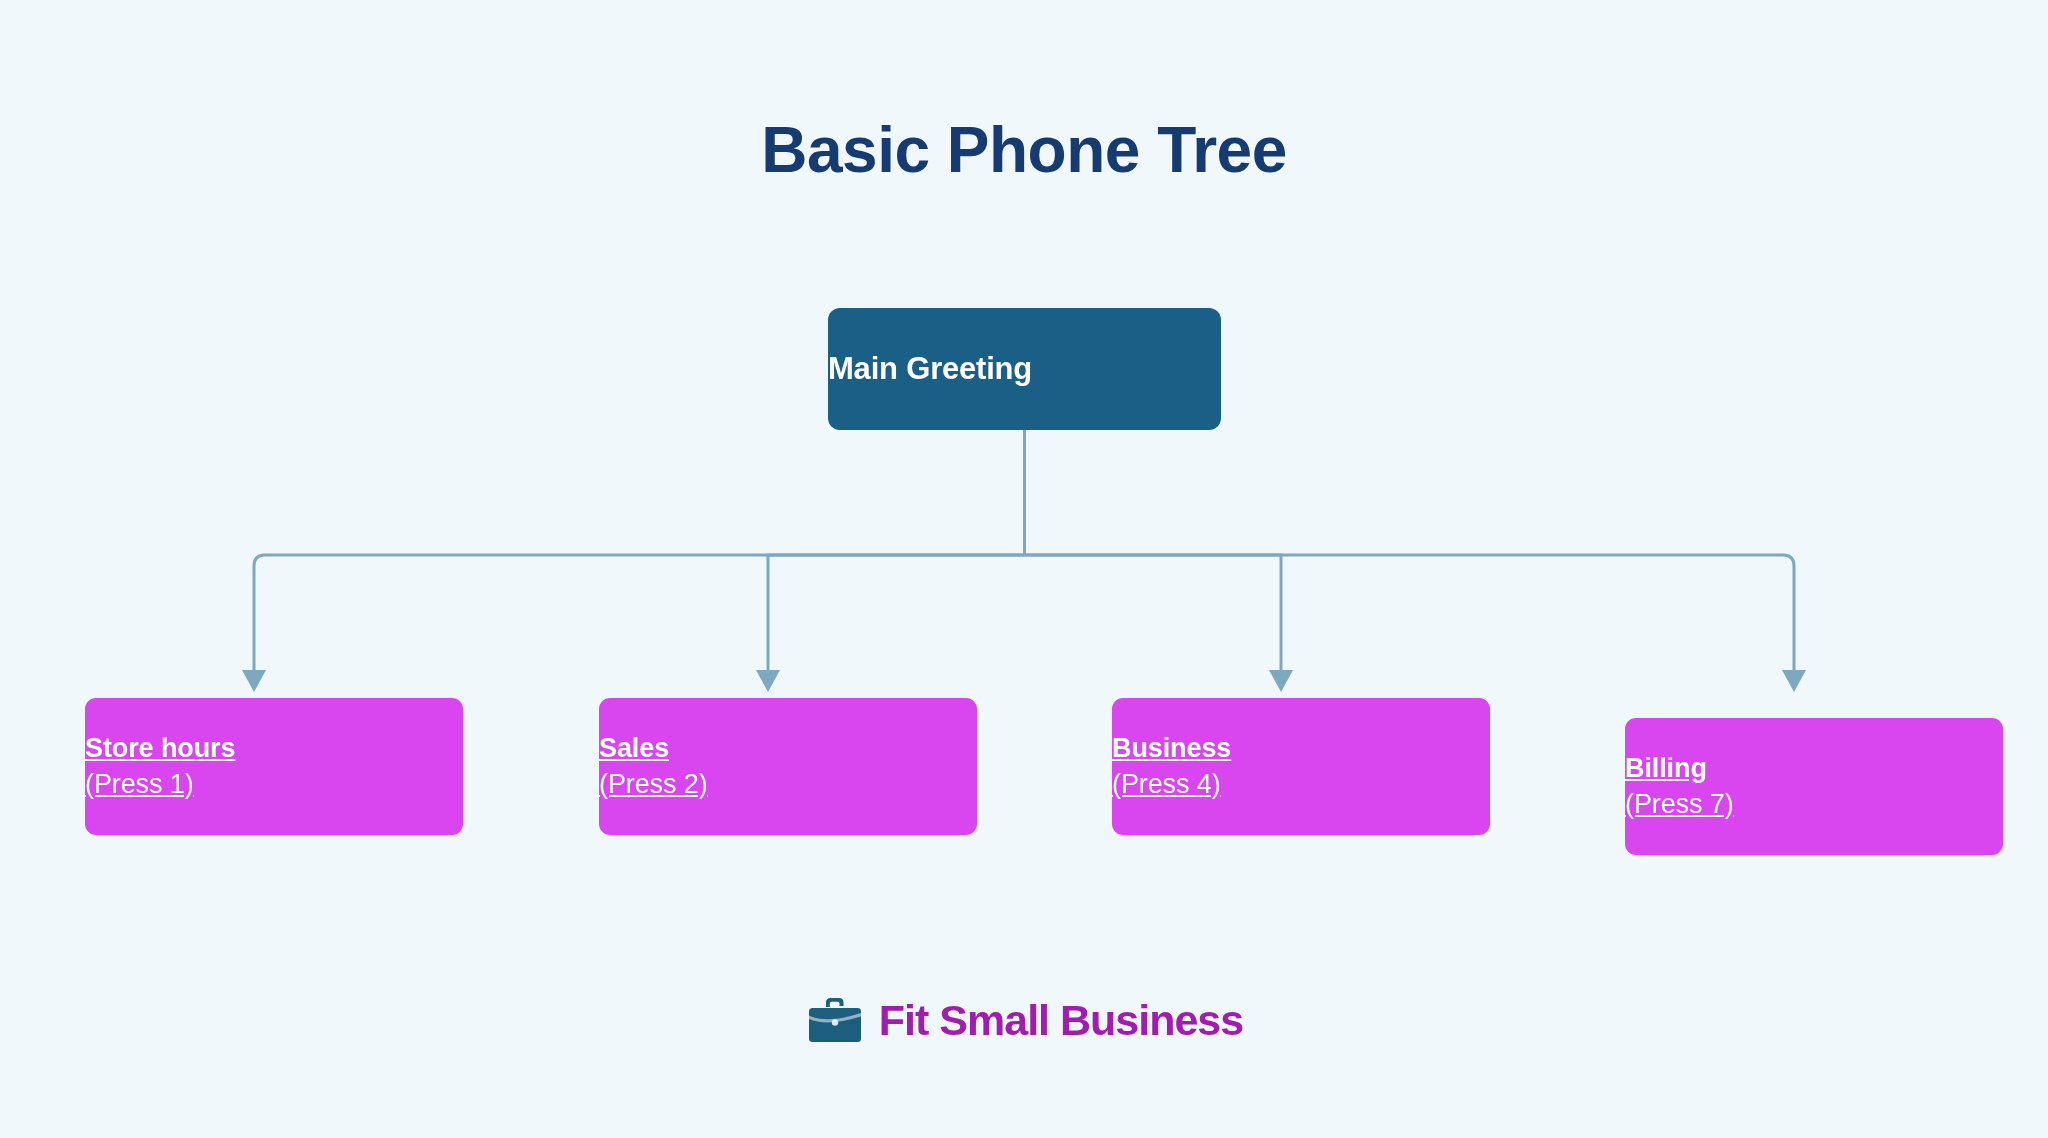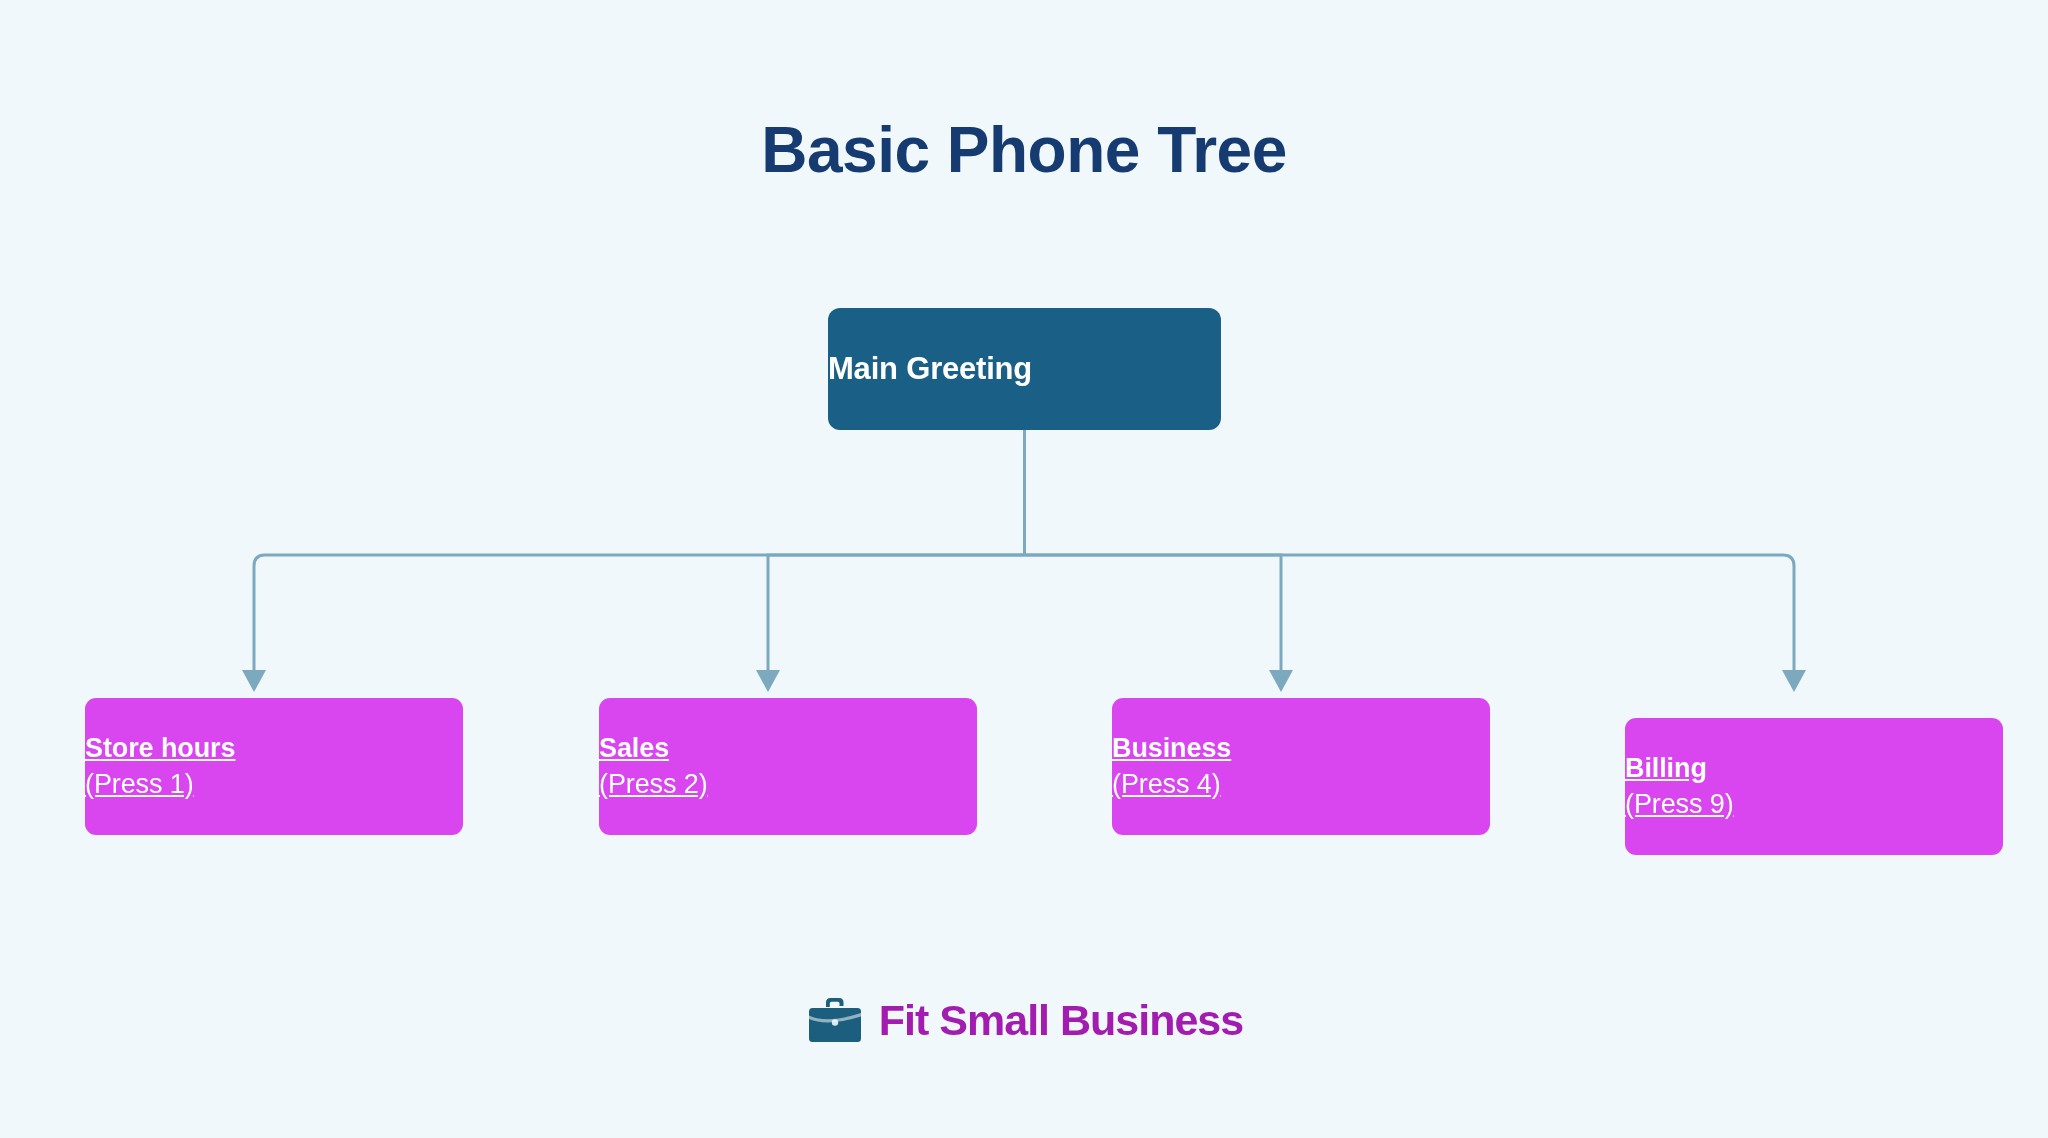--- a/index.html
+++ b/index.html
@@ -167,21 +167,21 @@
     <div class="node-sub">(Press 2)</div>
   </div>
 
   <div class="node node-child child-2">
     <div class="node-title">Business</div>
     <div class="node-sub">(Press 4)</div>
   </div>
 
   <div class="node node-child child-3">
     <div class="node-title">Billing</div>
-    <div class="node-sub">(Press 9)</div>
+    <div class="node-sub">(Press 7)</div>
   </div>
 
   <div class="brand">
     <svg class="brand-icon" viewBox="0 0 60 54" xmlns="http://www.w3.org/2000/svg">
       <path d="M21 14 L21 9.5 Q21 5 25.5 5 L34 5 Q38.5 5 38.5 9.5 L38.5 13 L34.5 13 L34.5 10.5 Q34.5 8.8 32.8 8.8 L26.5 8.8 Q24.8 8.8 24.8 10.5 L24.8 14 Z" fill="#1b5e7e"></path>
       <path d="M4 18.5 Q4 15 7.5 15 L52.5 15 Q56 15 56 18.5 L56 45.5 Q56 49 52.5 49 L7.5 49 Q4 49 4 45.5 Z" fill="#1b5e7e"></path>
       <path d="M4 26 Q22 34 56 23.5 L56 20 Q22 31 4 22.5 Z" fill="#f0f8fc" opacity="0.55"></path>
       <circle cx="30" cy="29.5" r="3.2" fill="#f0f8fc" opacity="0.9"></circle>
     </svg>
     <div class="brand-text">Fit Small Business</div>

